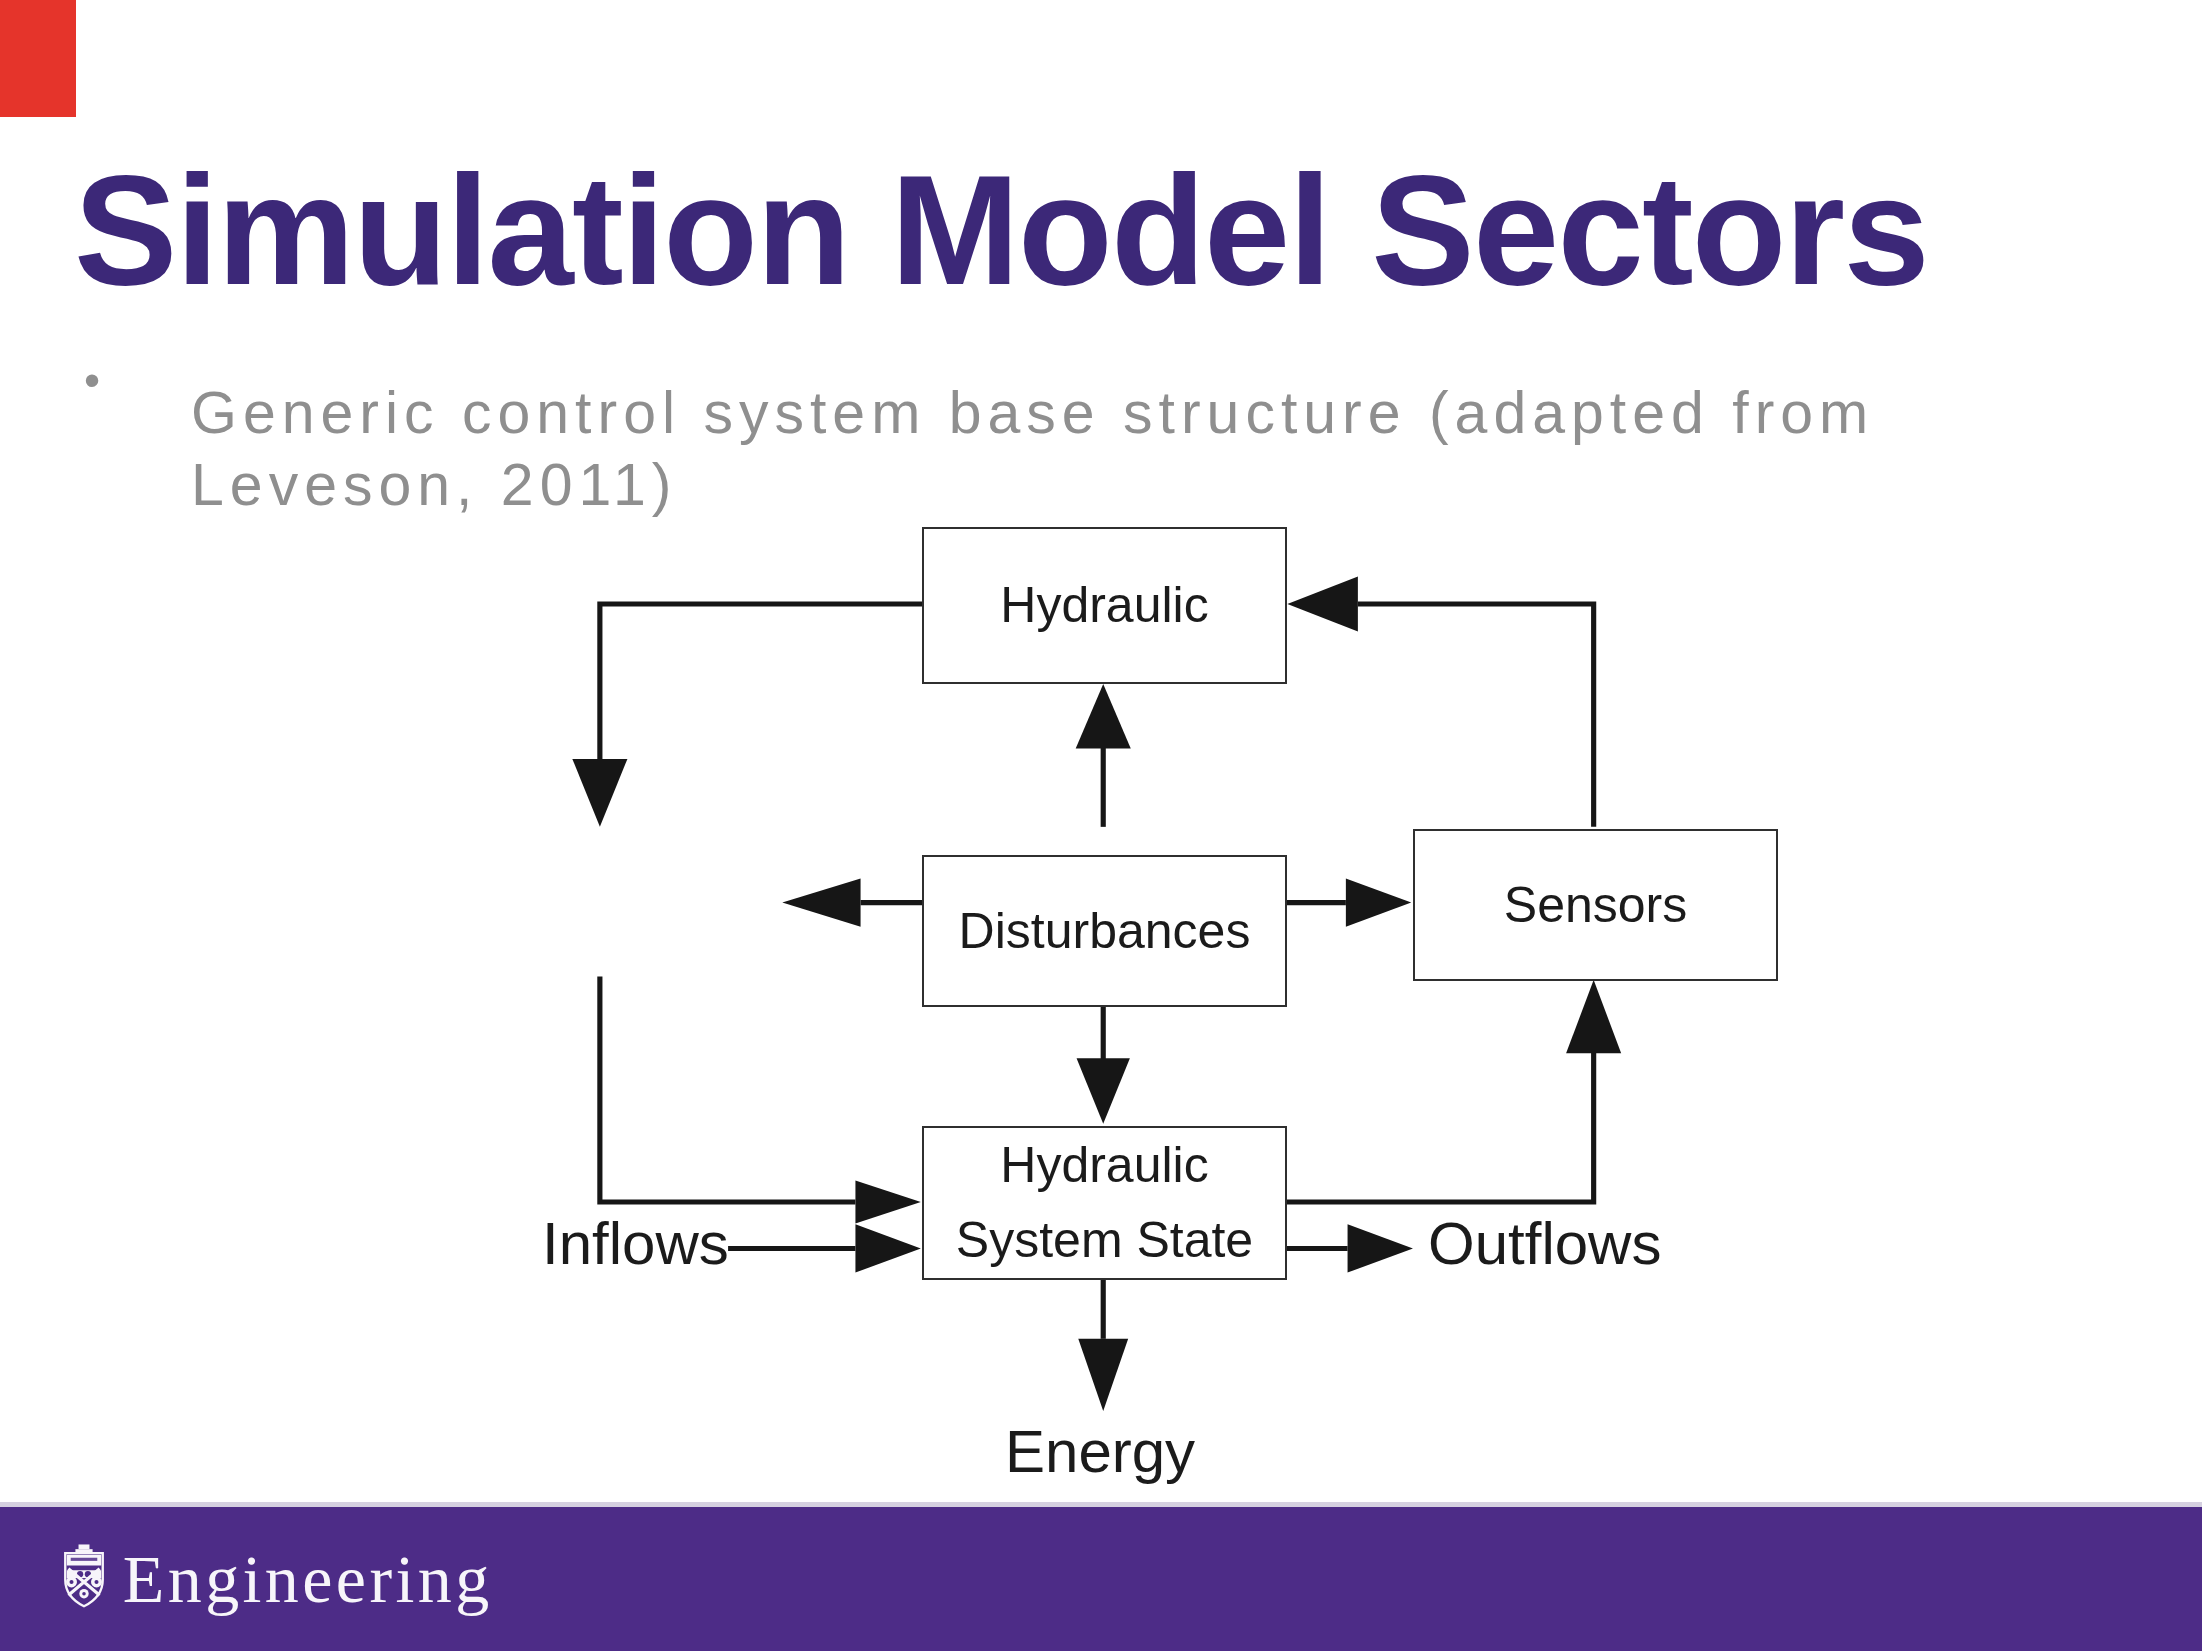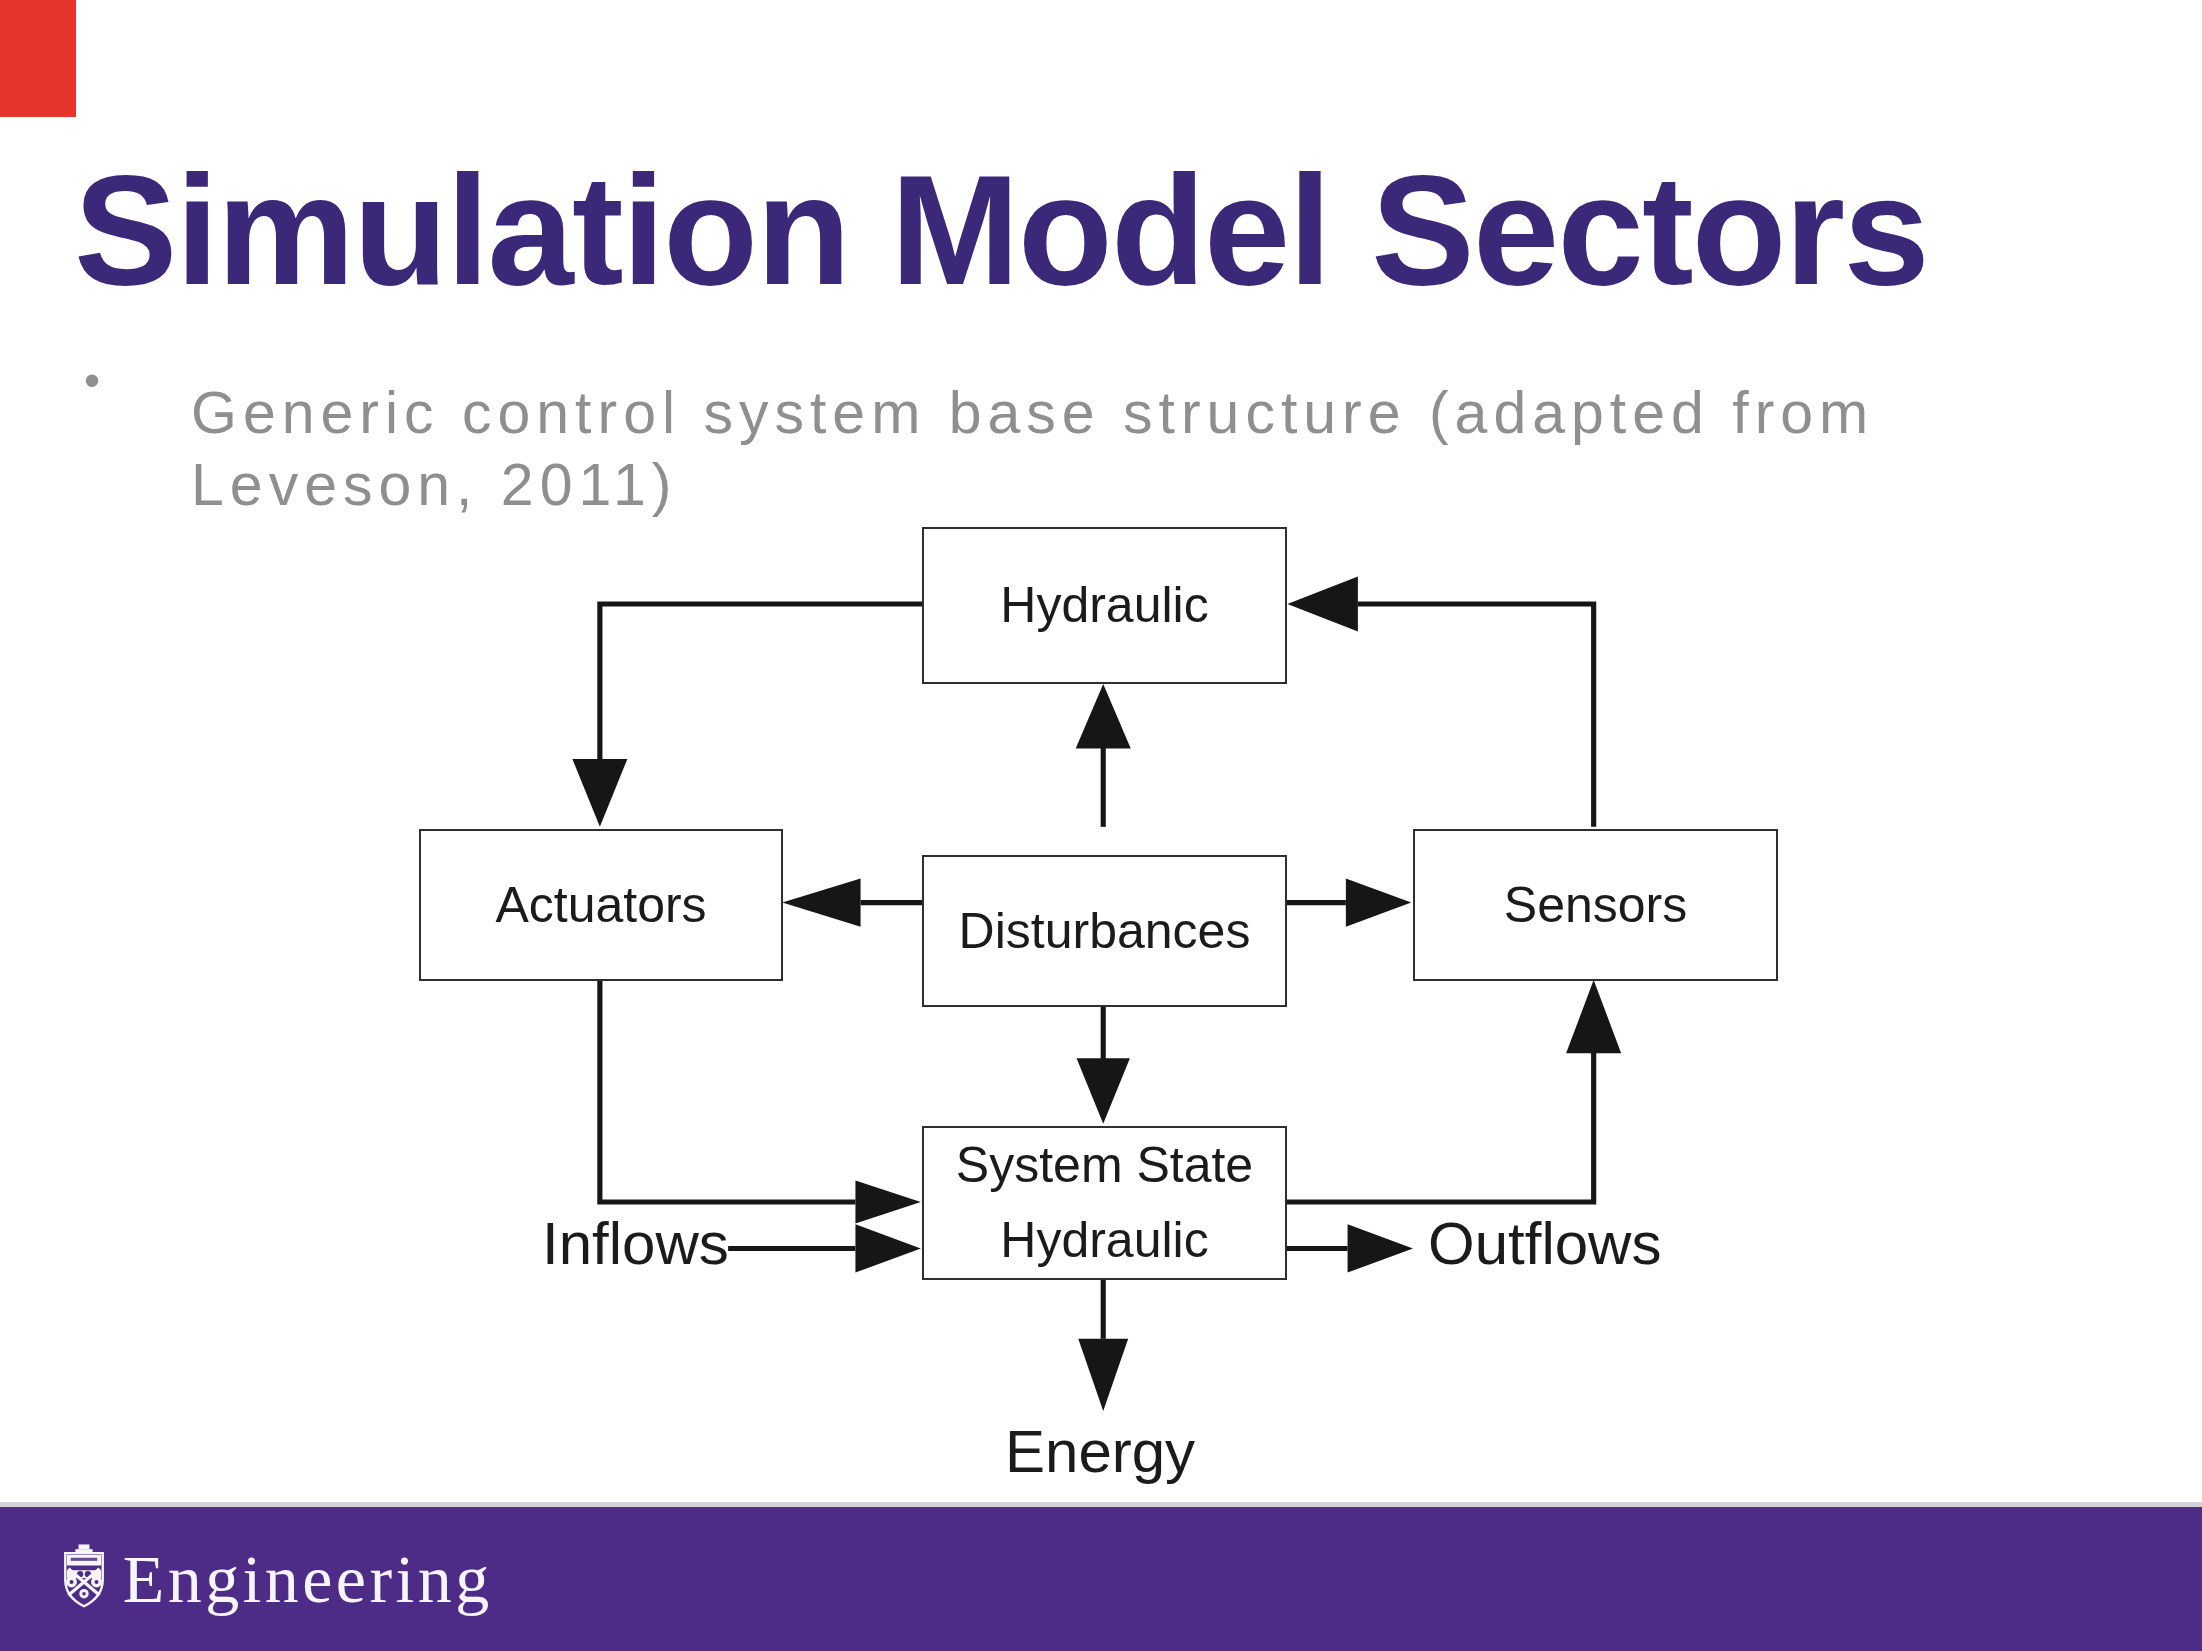--- a/index.html
+++ b/index.html
@@ -105,32 +105,29 @@
     </g>
     <g>
       <path class="flow" d="M1282,1483 L1282,1556"></path>
       <polygon class="head" points="1253,1556 1311,1556 1282,1640"></polygon>
     </g>
   </svg>
 
   <div class="node node-operations">
     <span>Hydraulic</span>
   </div>
-  <div class="node node-actuators">
-    <span>Actuators</span>
-  </div>
   <div class="node node-disturbances">
     <span>Disturbances</span>
   </div>
   <div class="node node-sensors">
     <span>Sensors</span>
   </div>
   <div class="node node-hydraulic">
+    <span>Hydraulic</span>
     <span>System State</span>
-    <span>Hydraulic</span>
   </div>
 
   <div class="flow-label label-inflows">Inflows</div>
   <div class="flow-label label-outflows">Outflows</div>
   <div class="flow-label label-energy">Energy</div>
 
   <div class="footer-highlight"></div>
   <div class="footer">
     <div class="brand">
       <svg class="crest" viewBox="0 0 64 84">

